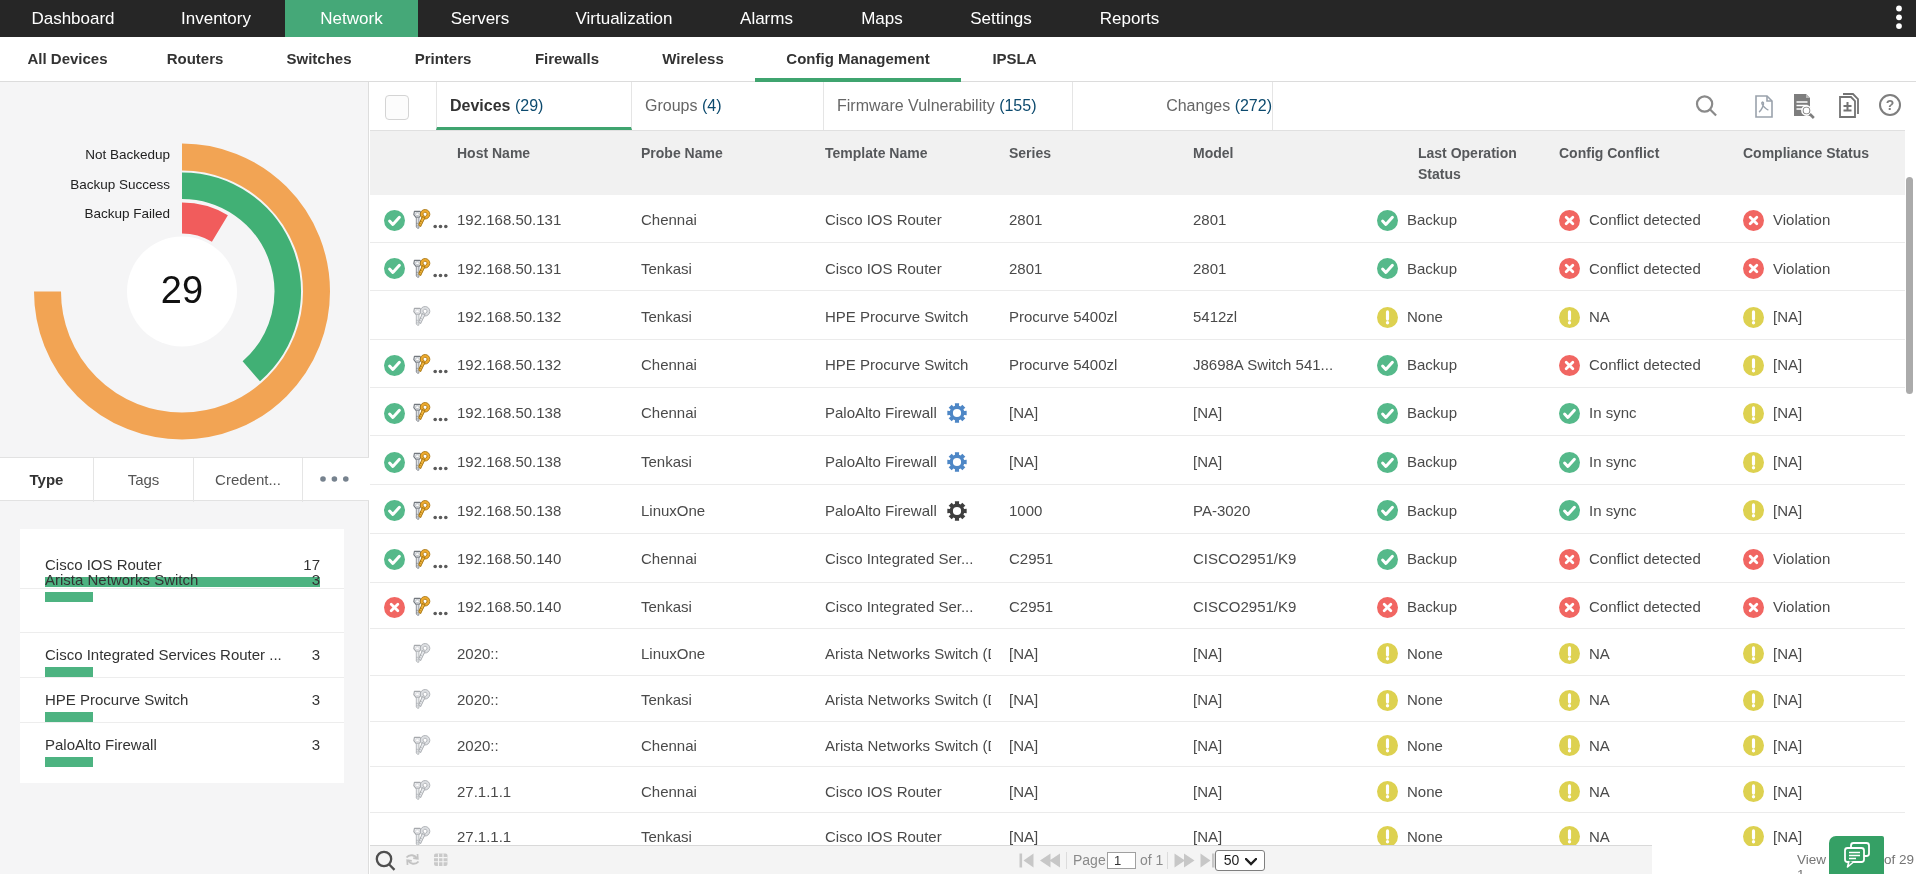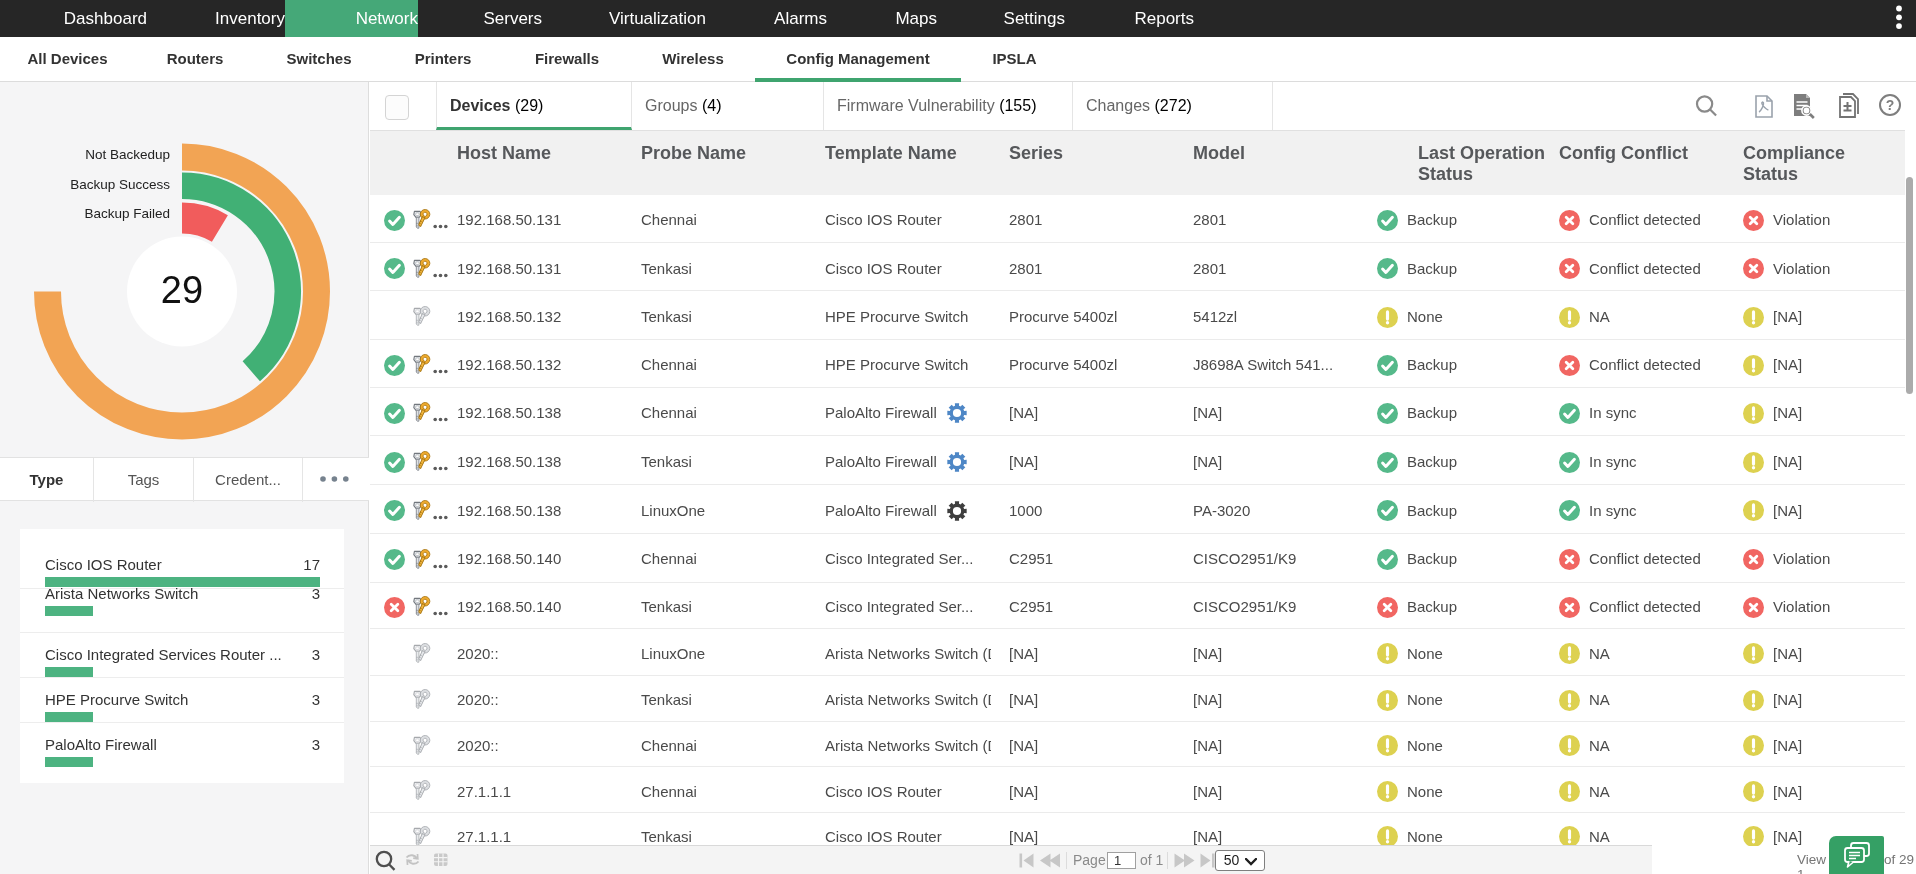--- a/index.html
+++ b/index.html
@@ -1,16 +1,16 @@
 <!DOCTYPE html>
 <html><head><meta charset="utf-8"><style>
 * { margin:0; padding:0; box-sizing:border-box; }
 html,body { width:1916px; height:874px; overflow:hidden; font-family:"Liberation Sans", sans-serif; background:#fff; }
 .nav1 { position:absolute; left:0; top:0; width:1916px; height:37px; background:#262626; white-space:nowrap; margin:0; }
-.n1 { display:inline-block; text-align:right; line-height:37px; color:#fff; font-size:17px; }
+.n1 { display:inline-block; text-align:center; line-height:37px; color:#fff; font-size:17px; }
 .n1:first-child { margin-left:-1px; }
 
 .n1.act { background:#45a878; }
 .kebab { position:absolute; right:13px; top:5px; }
 .nav2 { position:absolute; left:0; top:37px; width:1916px; height:45px; background:#fff; border-bottom:1px solid #dcdcdc; white-space:nowrap; }
 .n2 { display:inline-block; text-align:center; height:45px; line-height:44px; color:#333; font-size:15px; font-weight:700; }
 .n2.act { border-bottom:4px solid #3fa46f; }
 .sidebar { position:absolute; left:0; top:82px; width:369px; height:792px; background:#f5f5f6; border-right:1px solid #ddd; }
 .legend { position:absolute; font-size:13.5px; color:#222; text-align:right; width:170px; left:0; }
 .big29 { position:absolute; left:122px; top:187px; width:120px; text-align:center; font-size:38px; color:#111; }
@@ -19,25 +19,25 @@
 .scard { position:absolute; left:20px; top:447px; width:324px; height:254px; background:#fff; }
 .sitem { position:absolute; left:45px; width:275px; height:45px; font-size:15px; color:#333; }
 .sname { position:absolute; left:0; top:0; max-width:245px; white-space:nowrap; overflow:hidden; }
 .snum { position:absolute; right:0; top:0; }
 .sbar { position:absolute; left:0; top:21px; height:10px; background:#4db381; }
 .ssep { position:absolute; left:20px; width:324px; border-top:1px solid #ededed; }
 .main { position:absolute; left:370px; top:82px; width:1535px; height:792px; background:#fff; }
 .tabbar { position:absolute; left:0; top:0; width:1535px; height:49px; background:#fff; border-bottom:1px solid #e0e0e0; }
 .cb { position:absolute; left:15px; top:13px; width:24px; height:25px; border:1px solid #d4d4d4; border-radius:4px; background:#fcfcfc; }
 .ttab { position:absolute; top:0; height:48px; line-height:48px; font-size:16px; color:#666; border-right:1px solid #e5e5e5; padding-left:13px; }
-.ttab .num { color:#000000; }
+.ttab .num { color:#0c4a6e; }
 .ttab.first { border-left:1px solid #e5e5e5; }
 .ttab.act { color:#333; border-bottom:3px solid #3fa46f; }
 .ttab.act b { font-weight:700; color:#333; }
-.hdr { position:absolute; left:0; top:49px; width:1535px; height:63.5px; background:#f1f1f1; color:#56585b; font-size:18px; font-weight:700; }
+.hdr { position:absolute; left:0; top:49px; width:1535px; height:63.5px; background:#f1f1f1; color:#56585b; font-size:14px; font-weight:700; }
 .hc { position:absolute; top:11.5px; line-height:21.5px; }
 .row { position:absolute; left:0; width:1535px; border-bottom:1px solid #ebebeb; font-size:15px; color:#4a4a4a;padding-left:36px; }
 .row .c { position:absolute; top:2px; bottom:-2px; display:flex; align-items:center; white-space:nowrap; }
 .lead { position:absolute; left:14px; top:50%; margin-top:-8.5px; height:21px; }
 .keys { position:absolute; left:40px; top:50%; margin-top:-9px; height:22px; }
 .rdots { position:absolute; left:63px; top:50%; margin-top:6px; }
 .c1 { left:87px; } .c2 { left:271px; } .c3 { left:455px; width:166px; overflow:hidden; } .c4 { left:639px; } .c5 { left:823px; width:172px; overflow:hidden; }
 .c6 { left:1007px; } .c7 { left:1189px; } .c8 { left:1373px; }
 .nowrap { white-space:nowrap; }
 .st { display:flex; align-items:center; } .st svg { margin-right:9px; }
@@ -85,21 +85,21 @@
           <circle cx="26.8" cy="4" r="2.8" fill="#76828e"></circle>
         </svg></span>
 </div>
 <div class="scard"></div>
 <div class="sitem" style="top:474px">
       <span class="sname">Cisco IOS Router</span>
       <span class="snum">17</span>
       <div class="sbar" style="width:275px"></div>
     </div>
 <div class="ssep" style="top:506px"></div>
-<div class="sitem" style="top:503px">
+<div class="sitem" style="top:489px">
       <span class="sname">Arista Networks Switch</span>
       <span class="snum">3</span>
       <div class="sbar" style="width:48px"></div>
     </div>
 <div class="ssep" style="top:550px"></div>
 <div class="sitem" style="top:564px">
       <span class="sname">Cisco Integrated Services Router ...</span>
       <span class="snum">3</span>
       <div class="sbar" style="width:48px"></div>
     </div>
@@ -116,21 +116,21 @@
       <div class="sbar" style="width:48px"></div>
     </div>
 </div>
 
 <div class="main">
 <div class="tabbar">
 <div class="cb"></div>
 <span class="ttab act first" style="left:66px;width:196px;"><b>Devices</b> <span class="num">(29)</span></span>
 <span class="ttab" style="left:262px;width:192px;">Groups <span class="num">(4)</span></span>
 <span class="ttab" style="left:454px;width:249px;">Firmware Vulnerability <span class="num">(155)</span></span>
-<span class="ttab" style="left:703px;width:200px;">Changes <span class="num">(272)</span></span>
+<span class="ttab" style="left:703px;width:200px;text-align:right;">Changes <span class="num">(272)</span></span>
 <svg class="toolicons" style="left:1320px" width="215" height="49" viewBox="0 0 215 49">
 <g stroke="#8a8a8a" stroke-width="2.2" fill="none">
 <circle cx="14.6" cy="22" r="7.6"></circle>
           <path d="M20.1 27.5l6 6"></path>
 </g>
 <g transform="translate(65,14)">
 <path d="M1 0 h11 l5 5 v16 h-16 z" fill="#fff" stroke="#9aa2ac" stroke-width="1.6"></path>
 <path d="M12 0 v5 h5" fill="none" stroke="#9aa2ac" stroke-width="1.6"></path>
 <path d="M4 16 c2-1 5-7 4.5-9 c-0.4-1.6 -2-1 -1.6 0.6 c0.5 2 4 5.5 6.5 6.5" stroke="#9aa2ac" stroke-width="1.4" fill="none"></path>
 </g>

